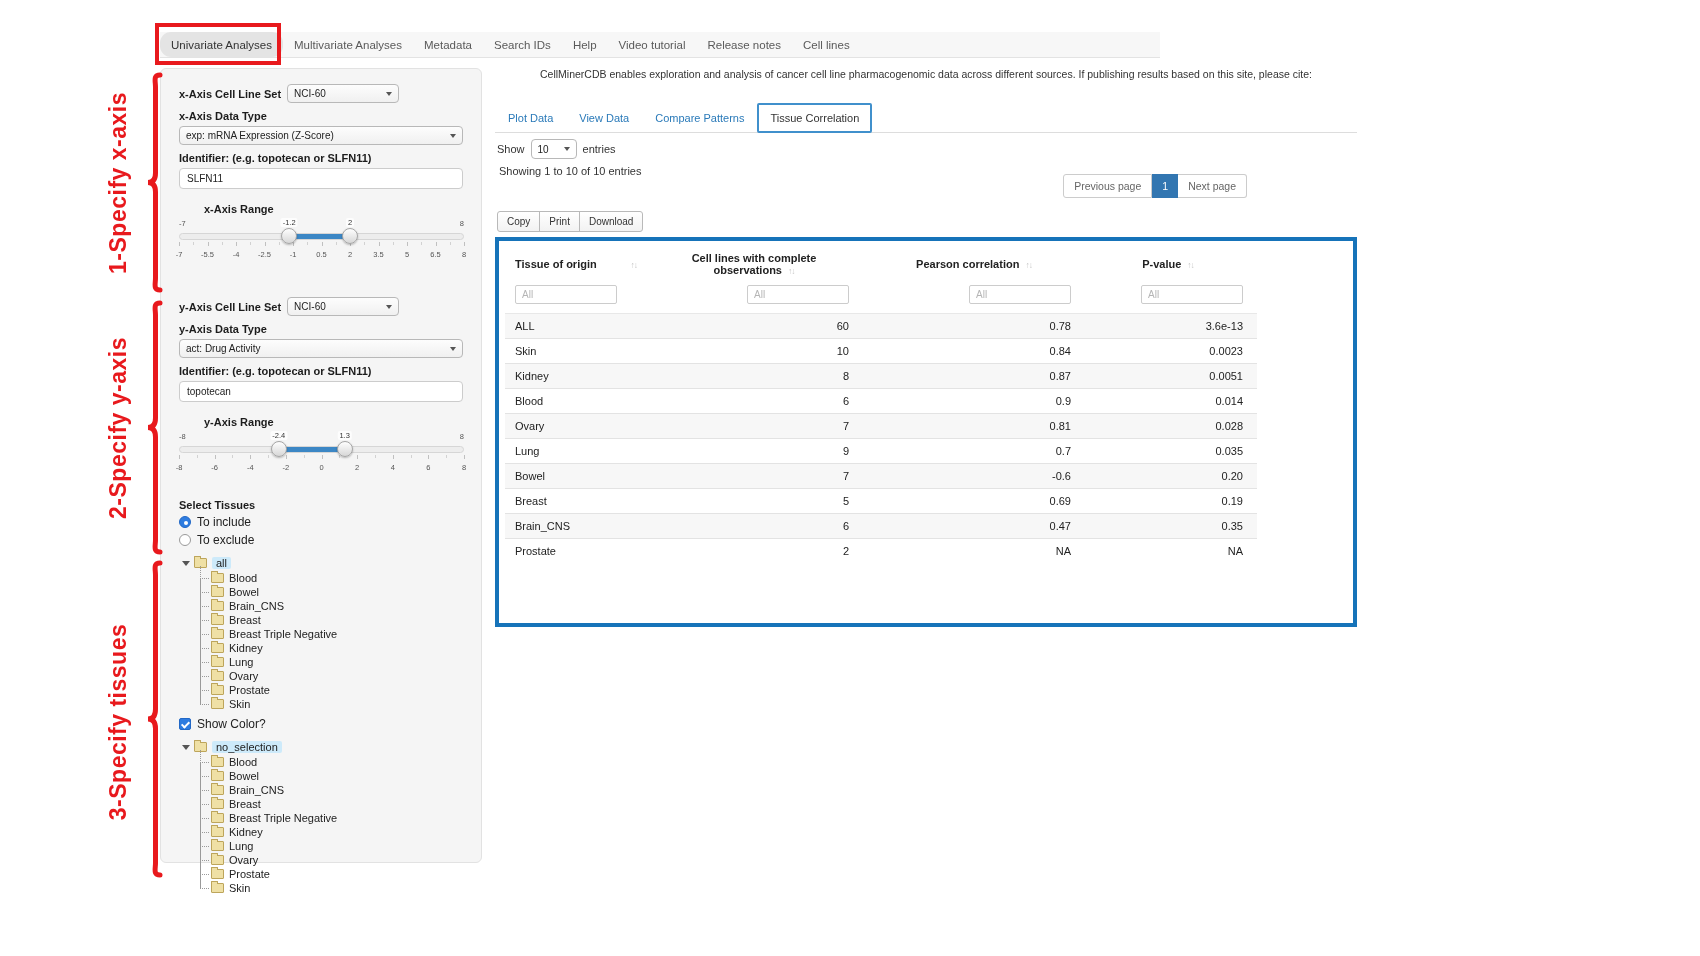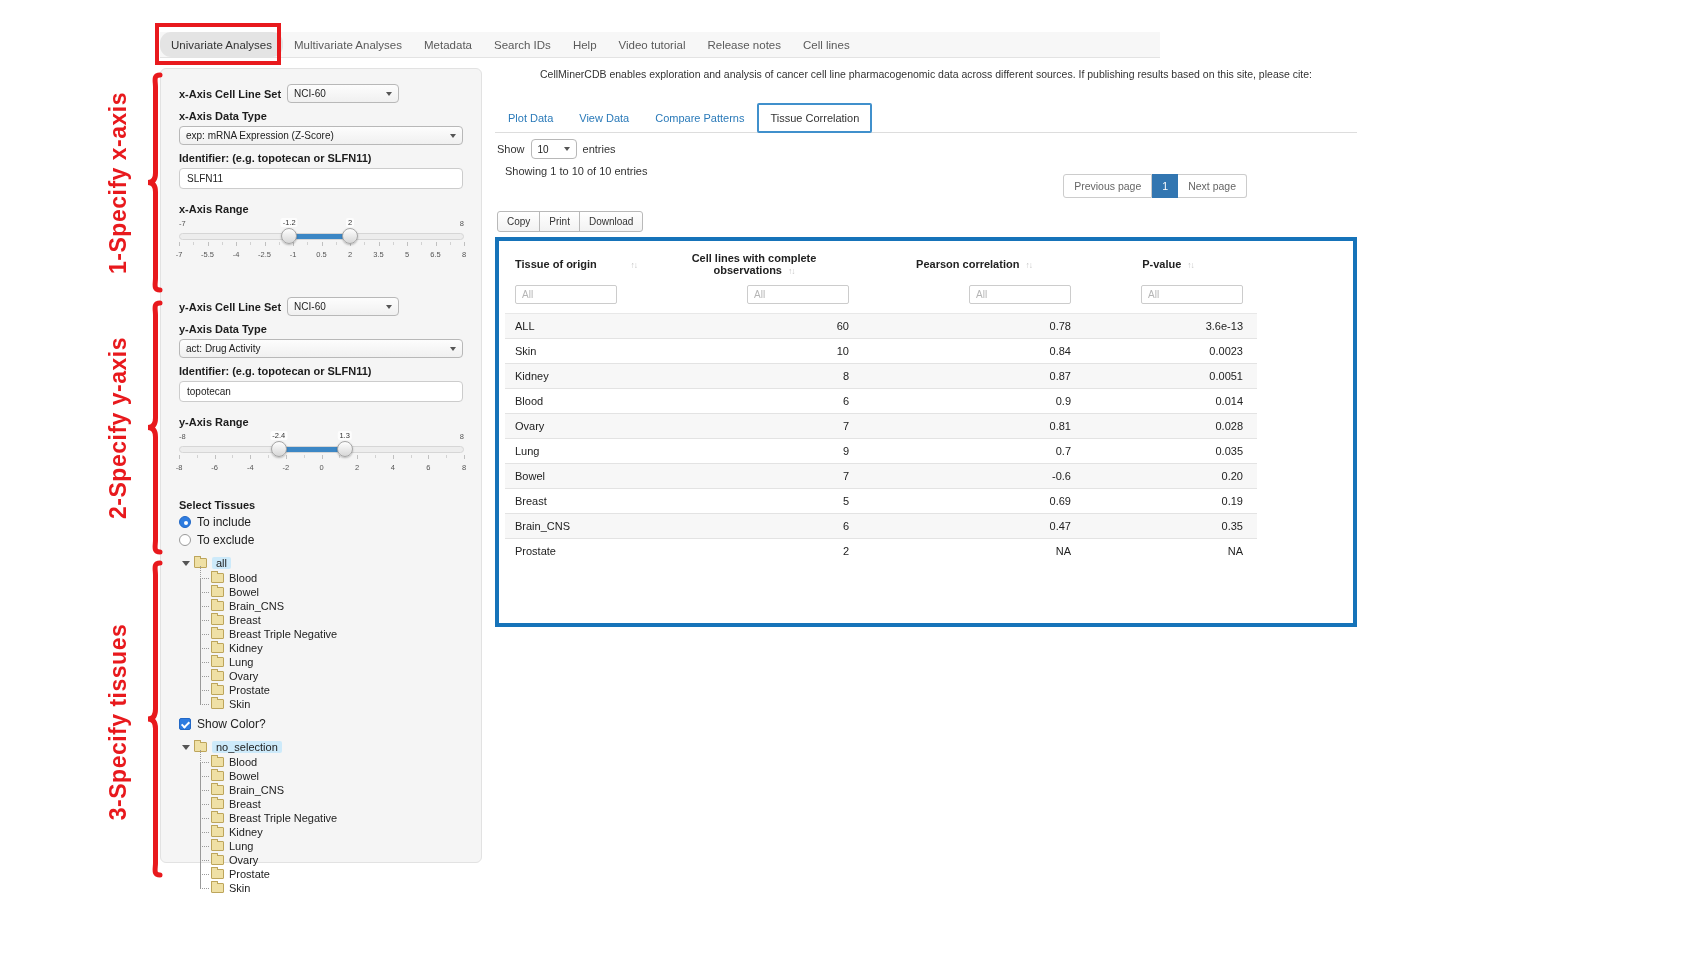--- a/index.html
+++ b/index.html
@@ -20,21 +20,21 @@
   
   .vlabel { position:absolute; color:#e8191d; font-weight:bold; font-size:23px; white-space:nowrap;
     transform:translate(-50%,-50%) rotate(-90deg); letter-spacing:0.5px; z-index:5; }
   .brace { position:absolute; z-index:5; }
 
   
   .sidebar { position:absolute; left:160px; top:68px; width:322px; height:795px;
     background:#f5f5f5; border:1px solid #e2e2e2; border-radius:6px; padding:15px 18px; }
   .blabel { font-weight:bold; font-size:11px; color:#1c1c1c; }
   .blk { display:block; margin:7px 0 4px; }
-  .mt { margin-top:14px; }
+  .mt { margin-top:14px;margin-left:25px; }
   .inline-row { display:flex; align-items:center; gap:6px; margin-bottom:4px; }
   .sel { position:relative; border:1px solid #b8b8b8; border-radius:4px;
     background:linear-gradient(#fdfdfd,#f0f0f0); height:19px; display:flex; align-items:center;
     padding:0 18px 0 6px; font-size:10px; color:#222; cursor:pointer; }
   .sel::after { content:''; position:absolute; right:6px; top:7px;
     border-left:3.5px solid transparent; border-right:3.5px solid transparent; border-top:4px solid #555; }
   .sel-sm { width:112px; }
   .sel-full { width:100%; }
   .text { width:100%; height:21px; border:1px solid #ccc; border-radius:4px; background:#fff;
     font-size:10px; padding:0 7px; color:#222; font-family:inherit; }
@@ -91,21 +91,21 @@
   .intro { position:absolute; top:6px; left:0; right:0; text-align:center; font-size:10.5px; color:#333; }
   .citation { position:absolute; top:21px; left:0; right:0; text-align:center; font-size:10.5px;
     color:#2a7ab9; cursor:pointer; text-decoration:none; }
   .dtabs { position:absolute; top:40px; left:0; right:0; height:31px;
     border-bottom:1px solid #ddd; display:flex; align-items:flex-end; }
   .dtab { padding:8px 13px; color:#2a7ab9; font-size:11px; cursor:pointer; }
   .dtab.active { border:2px solid #4090cc; background:#fff; color:#333; padding:7px 11px;
     margin-bottom:-1px; border-radius:2px; }
   .show-row { position:absolute; top:77px; left:2px; display:flex; align-items:center; gap:6px; color:#333; }
   .sel-entries { width:46px; height:20px; background:#fff; }
-  .showing { position:absolute; top:103px; left:10px; color:#333; }
+  .showing { position:absolute; top:103px; left:4px; color:#333; }
   .pager { position:absolute; top:112px; right:110px; display:flex; }
   .pg { border:1px solid #ccc; background:#fff; color:#666; font-size:10.5px; padding:5px 10px; cursor:pointer; }
   .pg.prev { border-radius:3px 0 0 3px; }
   .pg.cur { background:#3276b1; border-color:#3276b1; color:#fff; padding:5px 9px; }
   .pg.next { border-radius:0 3px 3px 0; border-left:none; }
   .export { position:absolute; top:149px; left:2px; display:flex; }
   .exp-btn { border:1px solid #b9b9b9; background:linear-gradient(#fff,#f2f2f2); color:#333;
     font-size:10px; padding:4px 9px; margin-right:-1px; cursor:pointer; font-family:inherit; }
   .exp-btn:first-child { border-radius:3px 0 0 3px; }
   .exp-btn:last-child { border-radius:0 3px 3px 0; }

